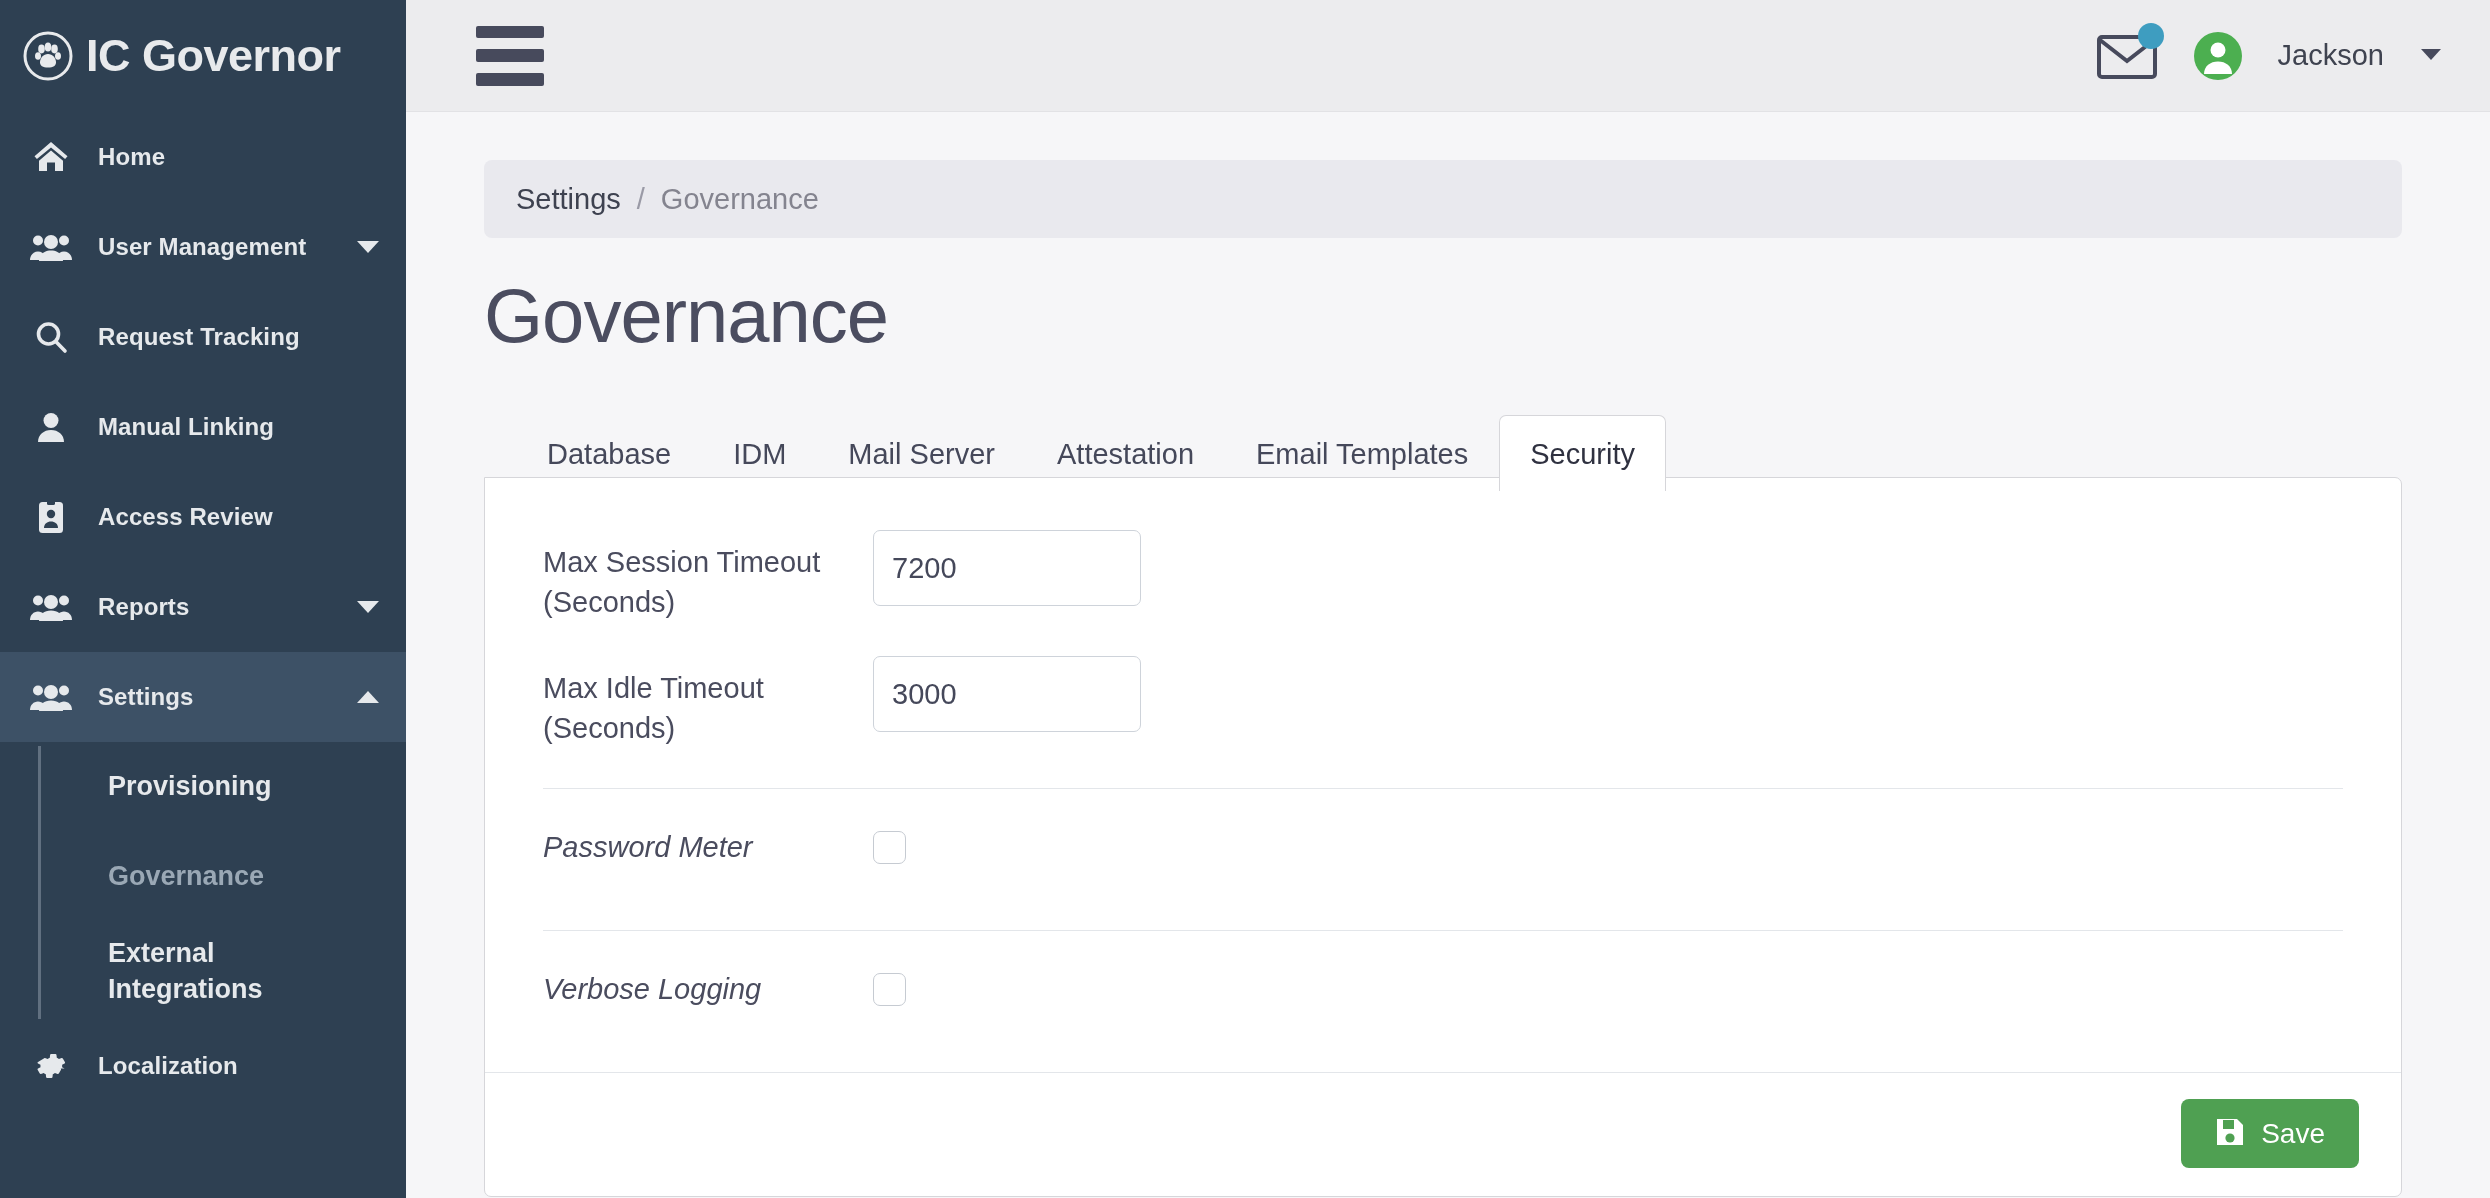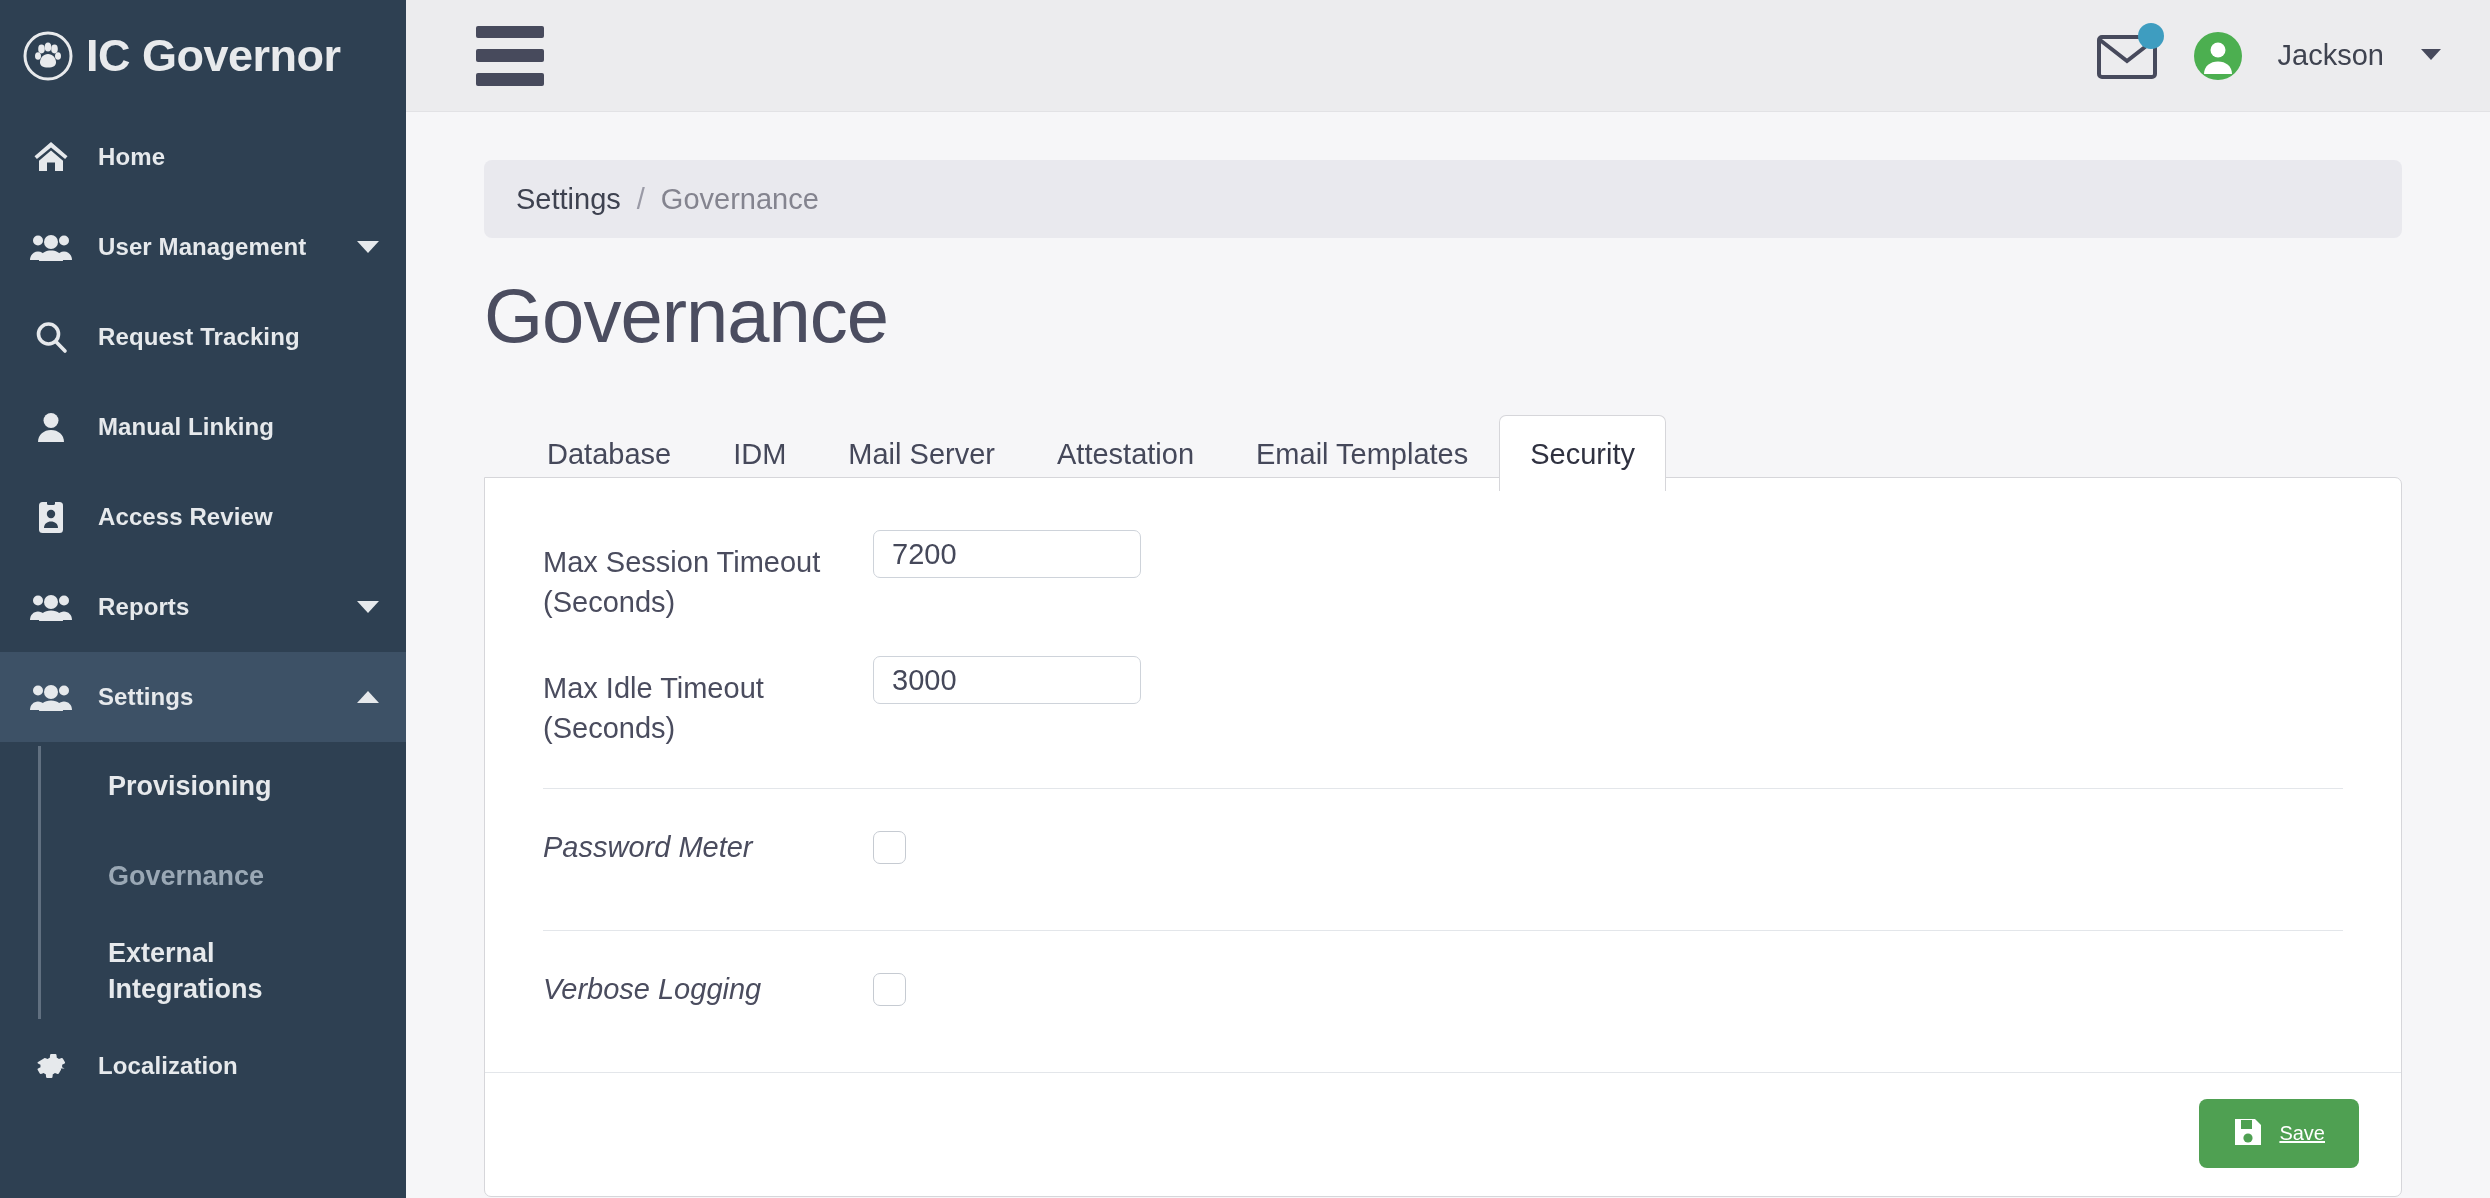--- a/index.html
+++ b/index.html
@@ -116,21 +116,21 @@
     margin-left: 0; min-height: 720px; display: flex; flex-direction: column;
   }
   .form-area { padding: 36px 58px 0 58px; }
 
   .form-row { display: flex; align-items: flex-start; padding: 16px 0 18px 0; }
   .form-label {
     width: 330px; min-width: 330px; font-size: 29px; color: #4a4c5e;
     line-height: 1.38; padding-top: 12px;
   }
   .text-input {
-    width: 268px; height: 48px; border: 1px solid #ced3da; border-radius: 7px;
+    width: 268px; height: 76px; border: 1px solid #ced3da; border-radius: 7px;
     font-size: 29px; color: #45485a; padding: 0 18px;
     font-family: "Liberation Sans", sans-serif; background: #fff; outline: none;
   }
   .divider { height: 1px; background: #e3e6ea; margin: 22px 0 0 0; }
 
   .check-row { display: flex; align-items: flex-end; padding: 42px 0 44px 0; font-style: italic; }
   .check-label { width: 330px; min-width: 330px; font-size: 29px; color: #4a4c5e; }
   .checkbox {
     width: 33px; height: 33px; border: 1px solid #c6cbd2; border-radius: 7px;
     background: #fff; cursor: pointer;
@@ -138,21 +138,21 @@
 
   .card-footer {
     margin-top: auto; border-top: 1px solid #e3e6ea;
     padding: 26px 42px 28px 42px; display: flex; justify-content: flex-end;
   }
   .save-btn {
     display: flex; align-items: center; gap: 16px;
     background: #4fa052; border: none; border-radius: 8px;
     padding: 18px 34px; cursor: pointer;
   }
-  .save-btn .save-lbl { color: #fff; font-size: 20px; font-family: "Liberation Sans", sans-serif; text-decoration: underline; }
+  .save-btn .save-lbl { color: #fff; font-size: 28px; font-family: "Liberation Sans", sans-serif; }
 </style>
 </head>
 <body>
 
 <div class="app">
 
   <aside class="sidebar">
 
     <div class="brand">
       <span class="brand-logo">

